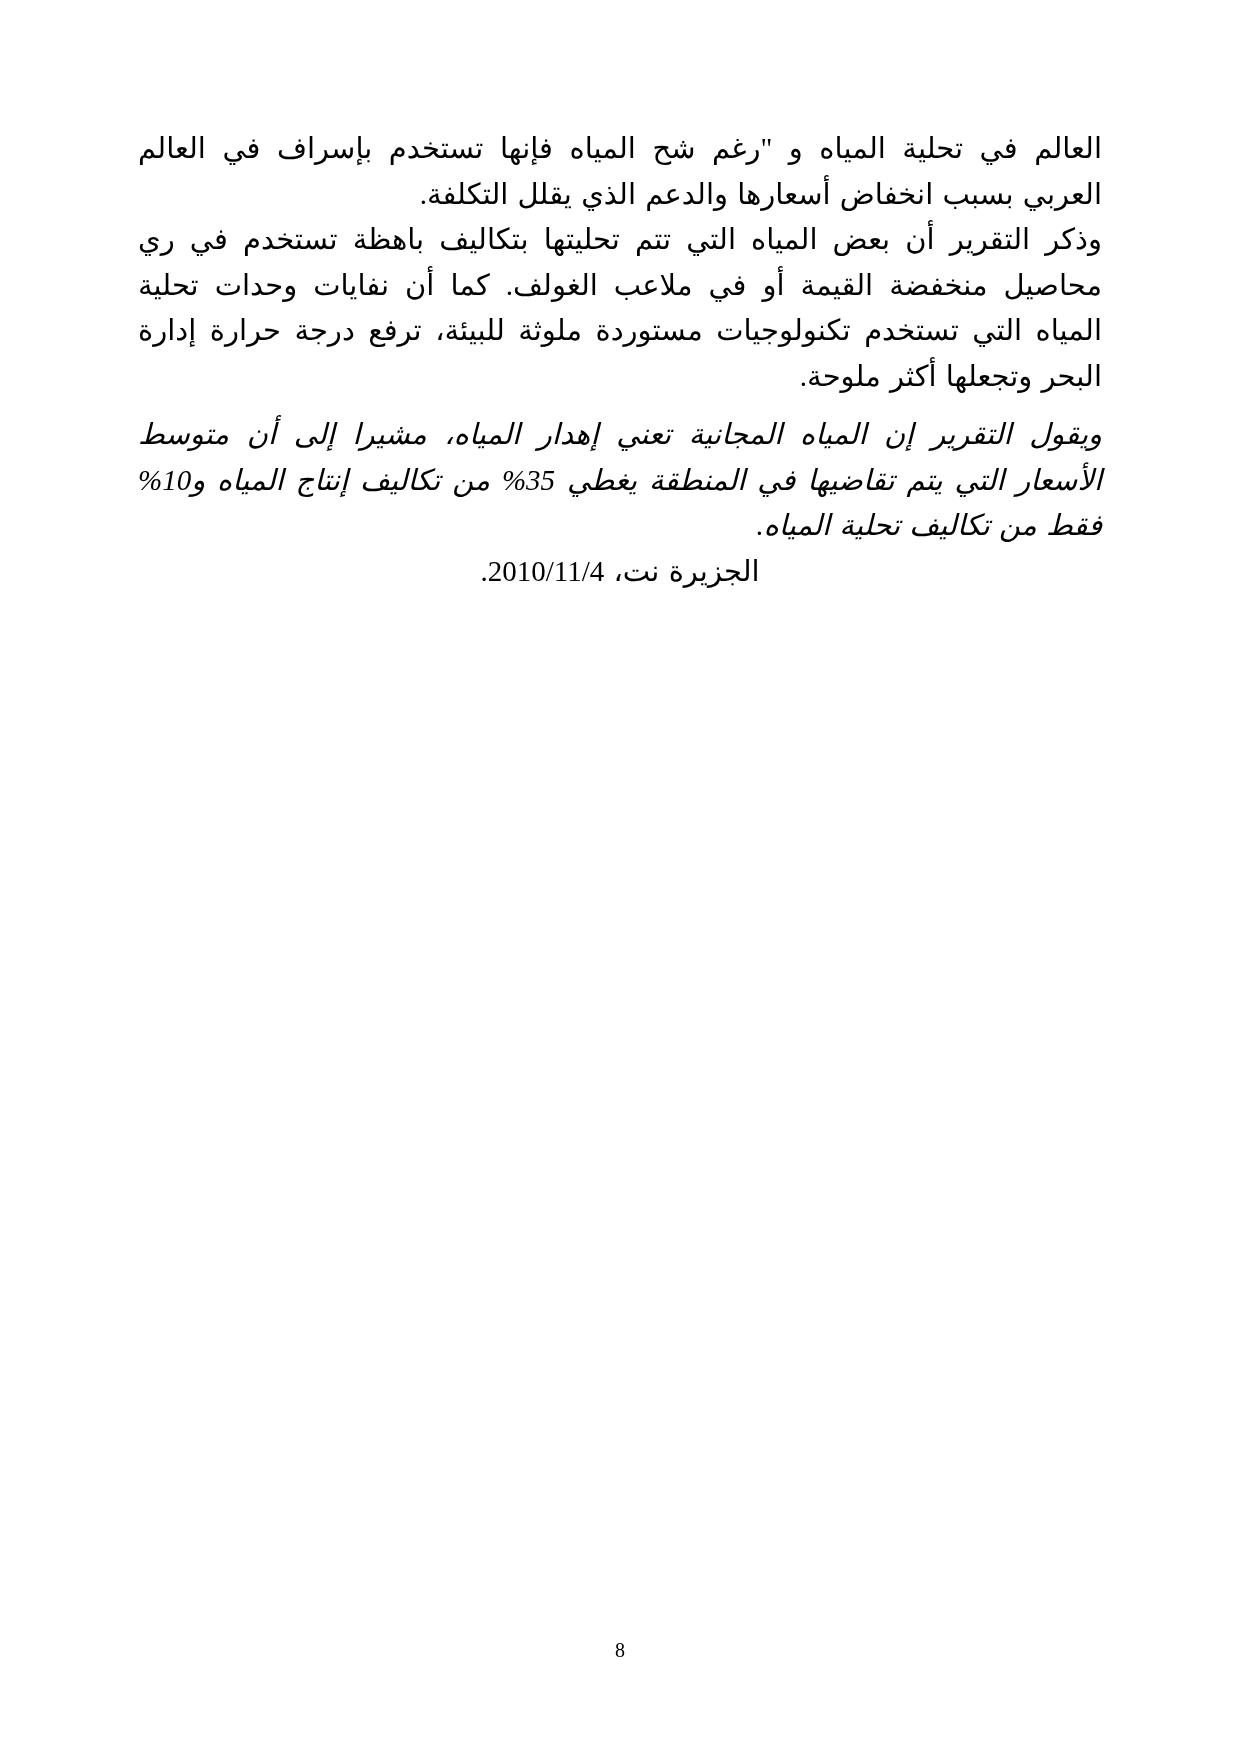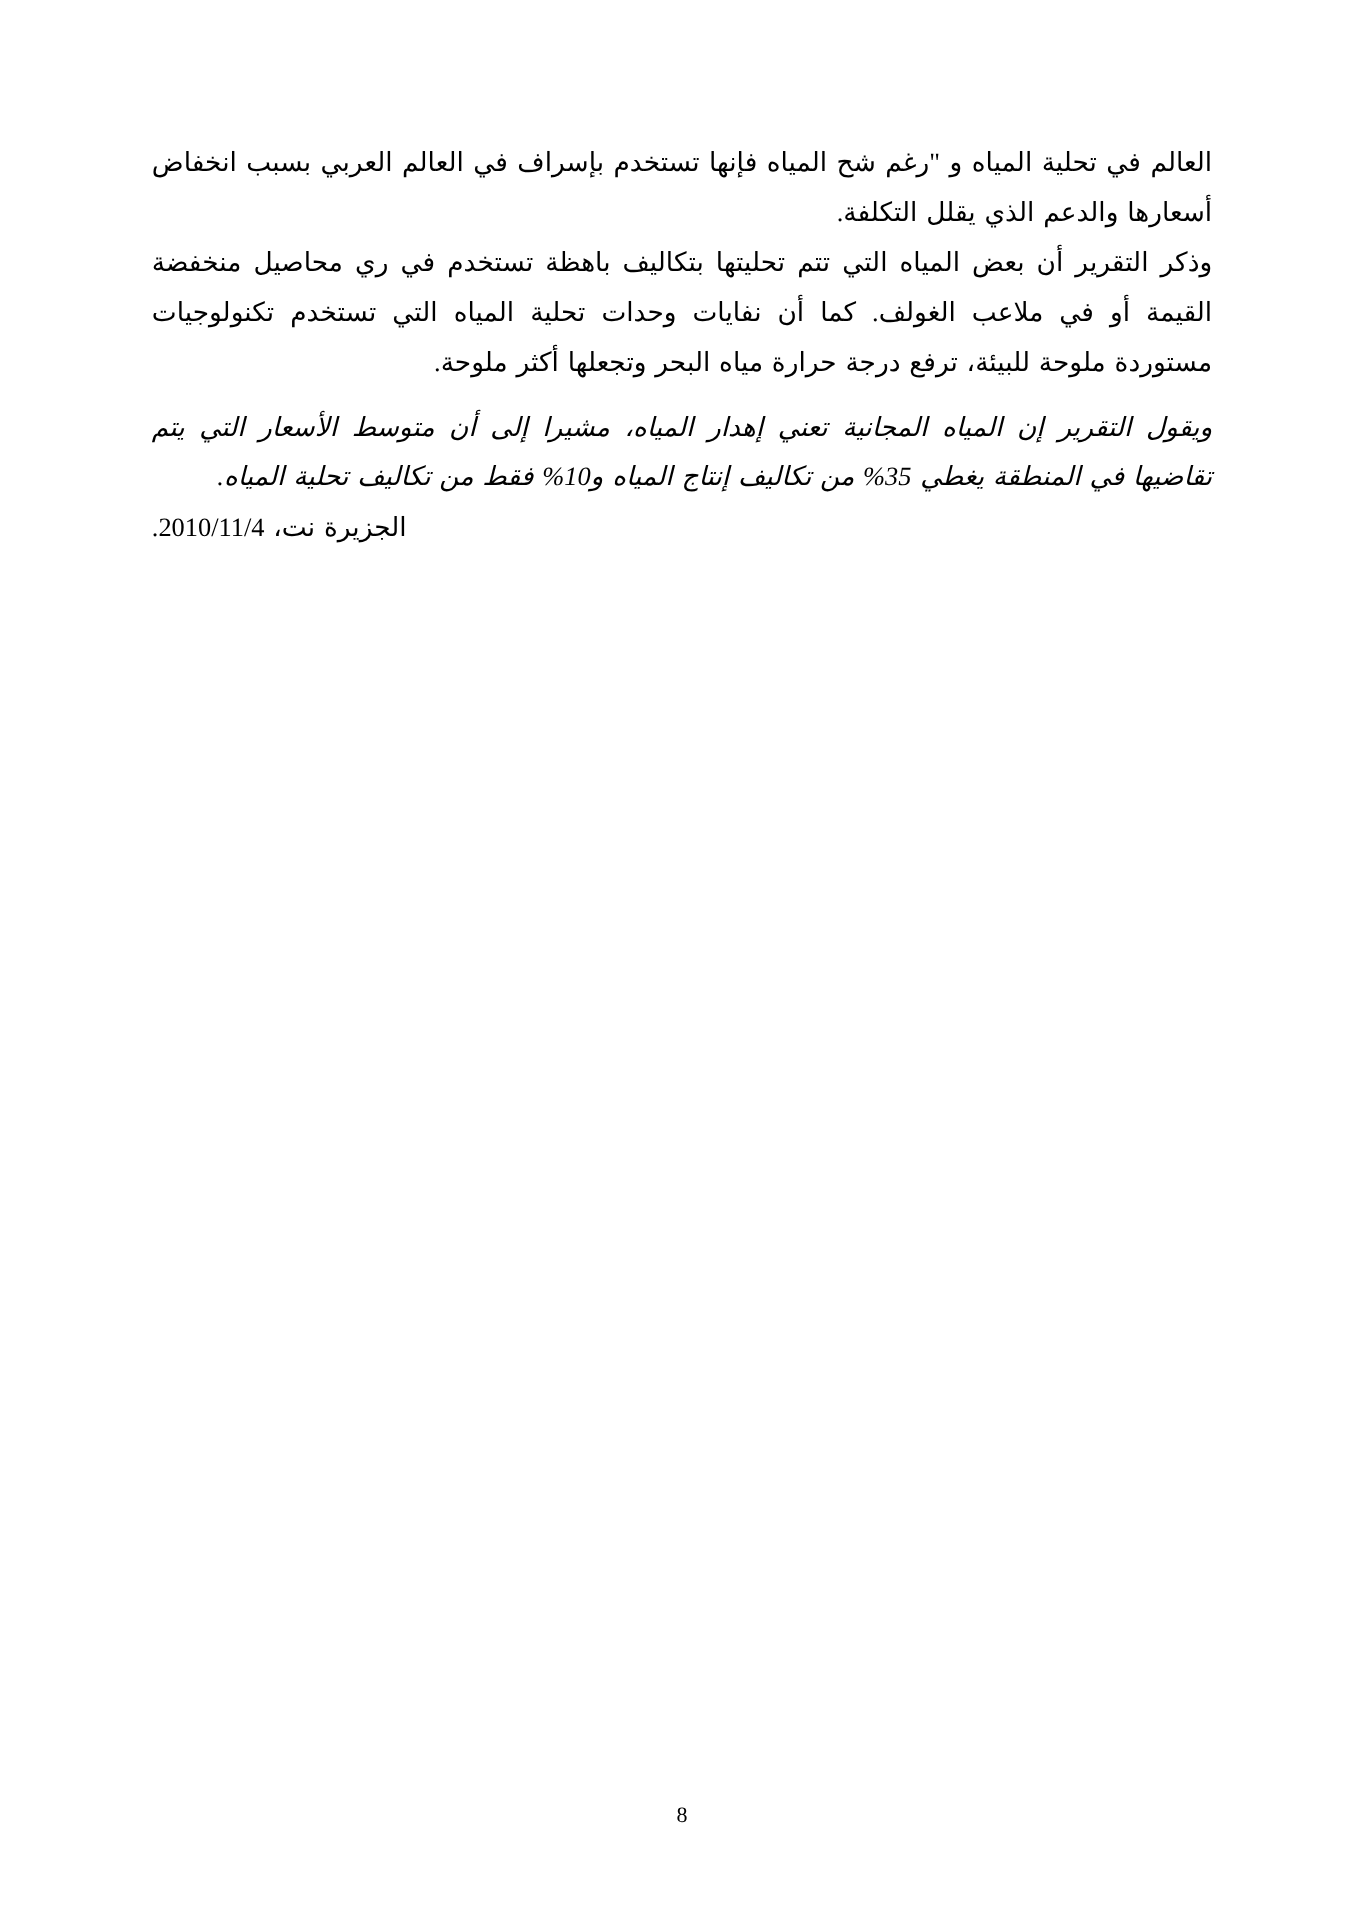--- a/index.html
+++ b/index.html
@@ -17,50 +17,50 @@
     overflow: hidden;
   }
   .content {
     position: absolute;
     top: 126px;
     right: 138px;
     left: 138px;
     direction: rtl;
     unicode-bidi: embed;
     text-align: justify;
-    font-size: 24px;
+    font-size: 29px;
     line-height: 45.5px;
     word-spacing: 2px;
   }
   .content p {
     margin: 0;
   }
   .content p.gap-before {
     margin-top: 13px;
     font-style: italic;
   }
   .content p.source-line {
-    text-align: left;
+    text-align: center;
   }
   .page-number {
     position: absolute;
     left: 0;
     right: 0;
     bottom: 92px;
     text-align: center;
     font-size: 20px;
     line-height: 24px;
     color: #000000;
   }
 </style>
 </head>
 <body>
 
 <div class="page">
   <div class="content">
     <p>العالم في تحلية المياه و "رغم شح المياه فإنها تستخدم بإسراف في العالم العربي بسبب انخفاض أسعارها والدعم الذي يقلل التكلفة.</p>
-    <p>وذكر التقرير أن بعض المياه التي تتم تحليتها بتكاليف باهظة تستخدم في ري محاصيل منخفضة القيمة أو في ملاعب الغولف. كما أن نفايات وحدات تحلية المياه التي تستخدم تكنولوجيات مستوردة ملوحة للبيئة، ترفع درجة حرارة مياه البحر وتجعلها أكثر ملوحة.</p>
+    <p>وذكر التقرير أن بعض المياه التي تتم تحليتها بتكاليف باهظة تستخدم في ري محاصيل منخفضة القيمة أو في ملاعب الغولف. كما أن نفايات وحدات تحلية المياه التي تستخدم تكنولوجيات مستوردة ملوثة للبيئة، ترفع درجة حرارة إدارة البحر وتجعلها أكثر ملوحة.</p>
     <p class="gap-before">ويقول التقرير إن المياه المجانية تعني إهدار المياه، مشيرا إلى أن متوسط الأسعار التي يتم تقاضيها في المنطقة يغطي 35% من تكاليف إنتاج المياه و10% فقط من تكاليف تحلية المياه.</p>
     <p class="source-line">الجزيرة نت، 2010/11/4.</p>
   </div>
 
   <div class="page-number">8</div>
 </div>
 
 </body></html>

